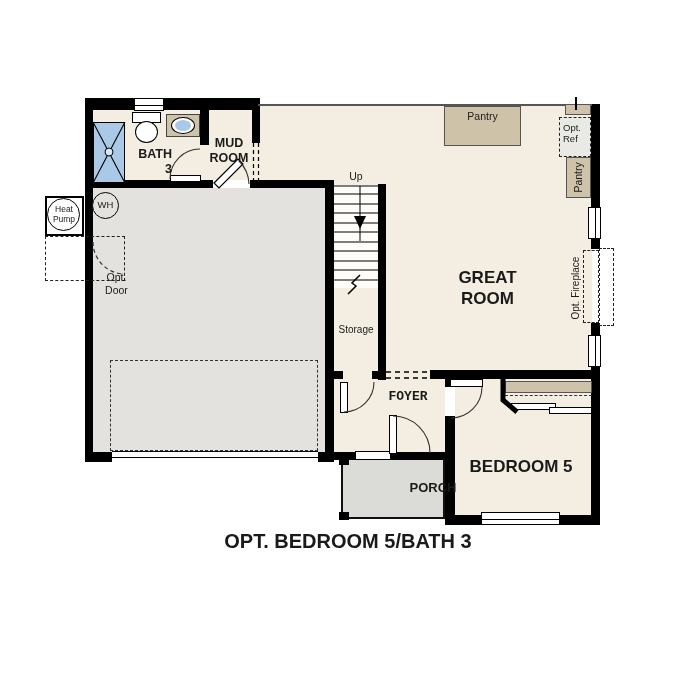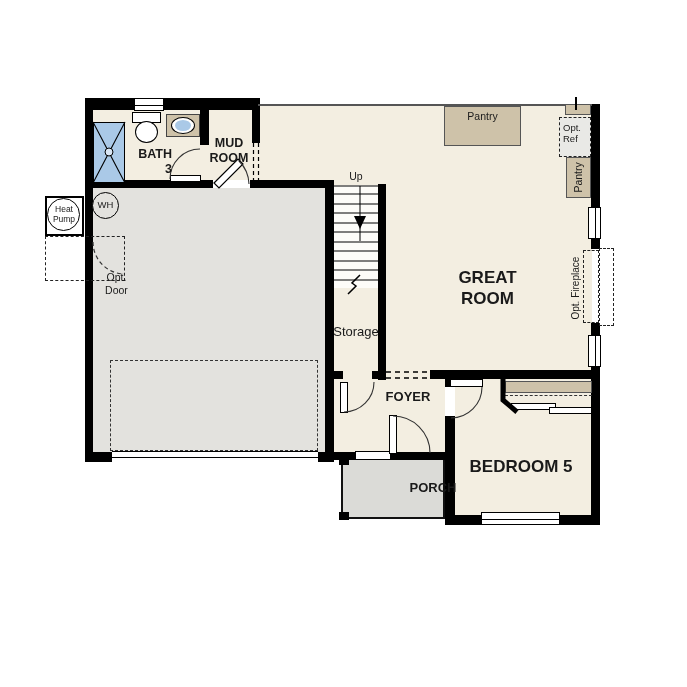--- a/index.html
+++ b/index.html
@@ -125,25 +125,26 @@
   <div class="lbl b" style="left:122px;top:147px;width:50px;font-size:12.5px;text-align:right;">BATH
 3</div>
   <div class="lbl b" style="left:203px;top:120px;width:52px;font-size:12.5px;margin-top:16px;">MUD
 ROOM</div>
   <div class="lbl" style="left:45px;top:205px;width:38px;font-size:8.5px;line-height:1.15;">Heat
 Pump</div>
   <div class="lbl" style="left:92px;top:199px;width:27px;font-size:9.5px;">WH</div>
   <div class="lbl" style="left:95px;top:271px;width:43px;font-size:10.5px;">Opt.
 Door</div>
   <div class="lbl" style="left:342px;top:170px;width:28px;font-size:10.5px;">Up</div>
-  <div class="lbl" style="left:328px;top:324px;width:56px;font-size:13px;">Storage</div>
+  <div class="lbl" style="left:328px;top:324px;width:56px;font-size:10px;">Storage</div>
   <div class="lbl" style="left:444px;top:110px;width:77px;font-size:10.5px;">Pantry</div>
   <div class="lbl" style="left:560px;top:122px;width:30px;font-size:9.5px;line-height:1.2;text-align:left;padding-left:3px;">Opt.
 Ref</div>
   <div class="lbl vert" style="left:528px;top:171px;width:100px;font-size:10.5px;">Pantry</div>
   <div class="lbl b" style="left:430px;top:268px;width:115px;font-size:17px;">GREAT
 ROOM</div>
   <div class="lbl vert" style="left:516px;top:282px;width:120px;font-size:10px;">Opt. Fireplace</div>
-  <div class="lbl b" style="left:375px;top:389px;width:66px;font-size:13px;">FOYER</div>
+  <div class="lbl b" style="left:375px;top:389px;width:66px;font-size:13px;font-family:Liberation Mono, monospace;">FOYER</div>
   <div class="lbl b" style="left:446px;top:457px;width:150px;font-size:17px;">BEDROOM 5</div>
   <div class="lbl b" style="left:341px;top:480px;width:104px;font-size:13px;margin-left:40px;">PORCH</div>
+  <div class="lbl b" style="left:133px;top:529px;width:430px;font-size:20px;">OPT. BEDROOM 5/BATH 3</div>
 
 </div>
 
 </body></html>

